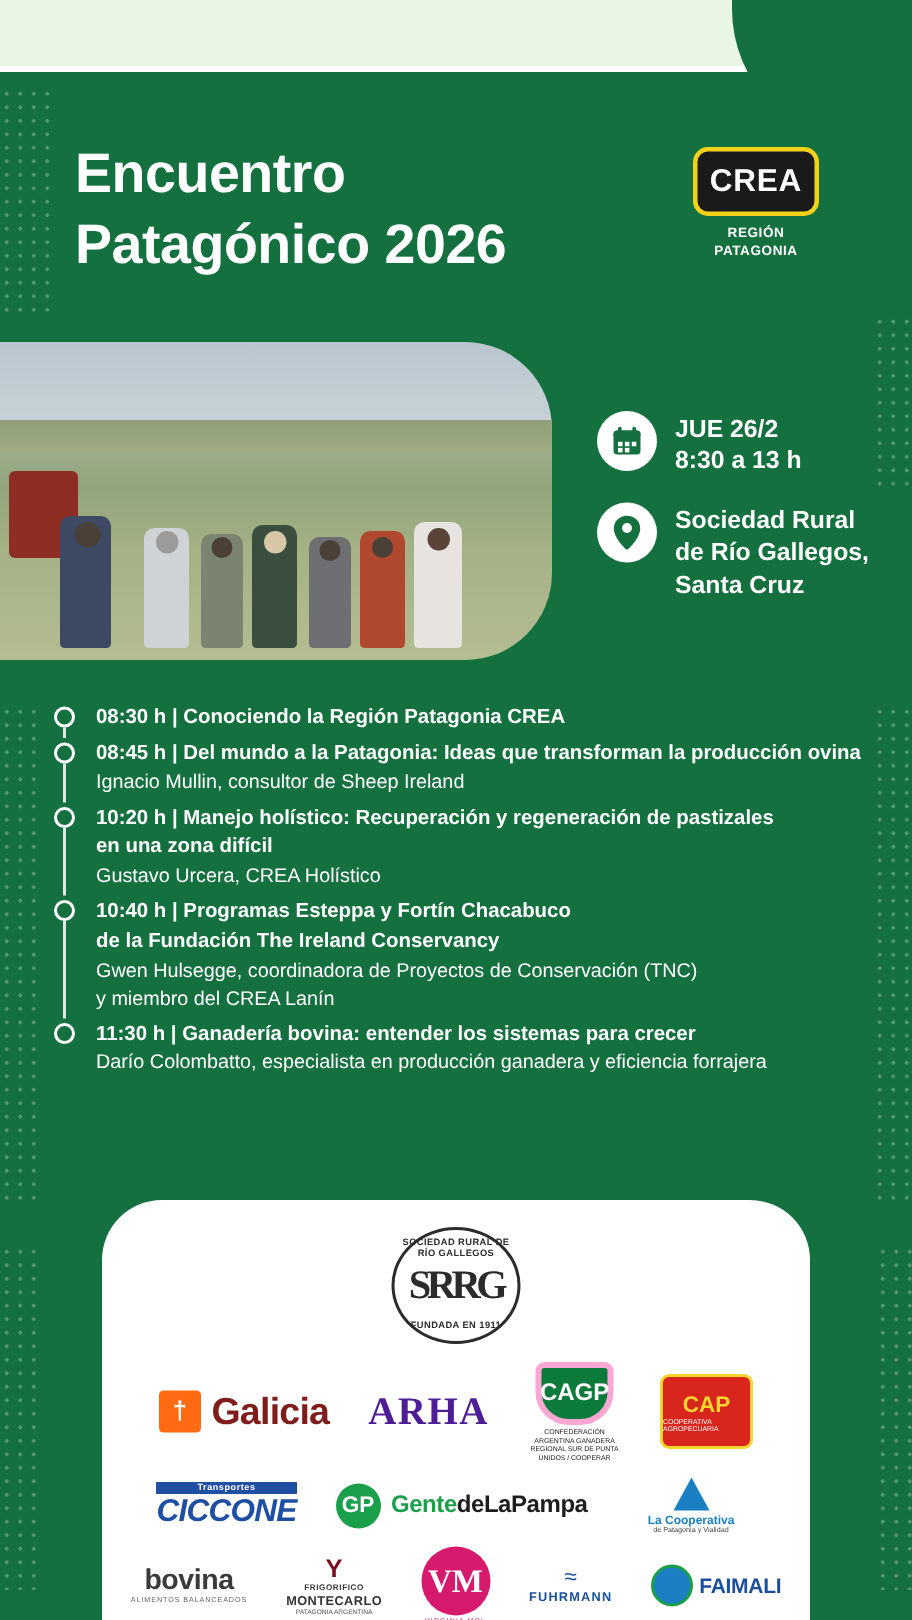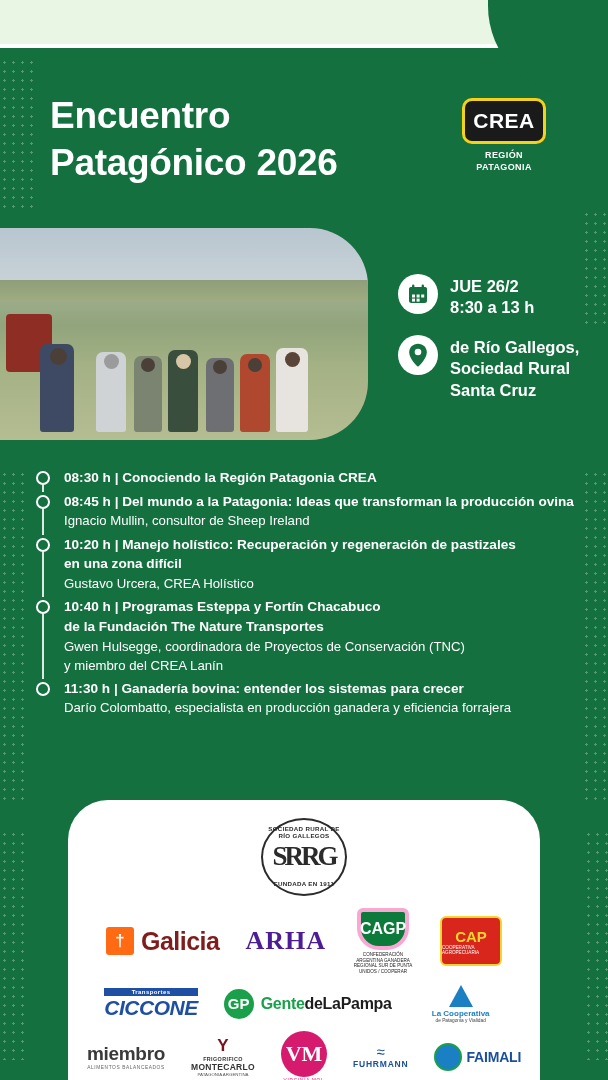--- a/index.html
+++ b/index.html
@@ -349,22 +349,22 @@
     </div>
 
     <div class="info-row">
       <div class="circle-icon">
         <svg class="pin-svg" width="20" height="24" viewBox="0 0 20 24" aria-hidden="true">
           <path d="M10 0.8C4.9 0.8 1.2 4.6 1.2 9.3c0 6.3 7.5 13.4 8.1 13.9.4.3.9.3 1.3 0 .6-.5 8.2-7.6 8.2-13.9C18.8 4.6 15.1.8 10 .8z" fill="#14703f"></path>
           <circle cx="10" cy="9" r="3.3" fill="#ffffff"></circle>
         </svg>
       </div>
       <div class="info-text">
+        <div>Sociedad Rural</div>
         <div>de Río Gallegos,</div>
-        <div>Sociedad Rural</div>
         <div>Santa Cruz</div>
       </div>
     </div>
   </div>
 
   <div class="agenda">
 
     <div class="ag-item" style="margin-bottom:4px;">
       <div class="ag-bullet"></div>
       <div class="ag-line-v"></div>
@@ -399,21 +399,21 @@
     </div>
 
     <div class="ag-item" style="margin-bottom:4px;">
       <div class="ag-bullet"></div>
       <div class="ag-line-v"></div>
       <div class="ag-title">
         <span class="tm">10:40 h</span>
         <span> | </span>
         <span>Programas Esteppa y Fortín Chacabuco</span>
       </div>
-      <div class="ag-title">de la Fundación The Nature Transportes</div>
+      <div class="ag-title">de la Fundación The Ireland Conservancy</div>
       <div class="ag-sub" style="white-space:pre-line;">Gwen Hulsegge, coordinadora de Proyectos de Conservación (TNC)
 y miembro del CREA Lanín</div>
     </div>
 
     <div class="ag-item">
       <div class="ag-bullet"></div>
       <div class="ag-title">
         <span class="tm">11:30 h</span>
         <span> | </span>
         <span>Ganadería bovina: entender los sistemas para crecer</span>
@@ -469,21 +469,21 @@
 
       <div class="logo-coop">
         <div class="coop-tree"></div>
         <div class="coop-name">La Cooperativa</div>
         <div class="coop-sub">de Patagonia y Vialidad</div>
       </div>
     </div>
 
     <div class="sp-row sp-row4">
       <div class="logo-crecer">
-        <div class="crecer-word">miembro</div>
+        <div class="crecer-word">bovina</div>
         <div class="crecer-sub">ALIMENTOS BALANCEADOS</div>
       </div>
 
       <div class="logo-frig">
         <div class="frig-mark">Y</div>
         <div class="frig-t1">FRIGORIFICO</div>
         <div class="frig-t2">MONTECARLO</div>
         <div class="frig-t3">PATAGONIA ARGENTINA</div>
       </div>
 

